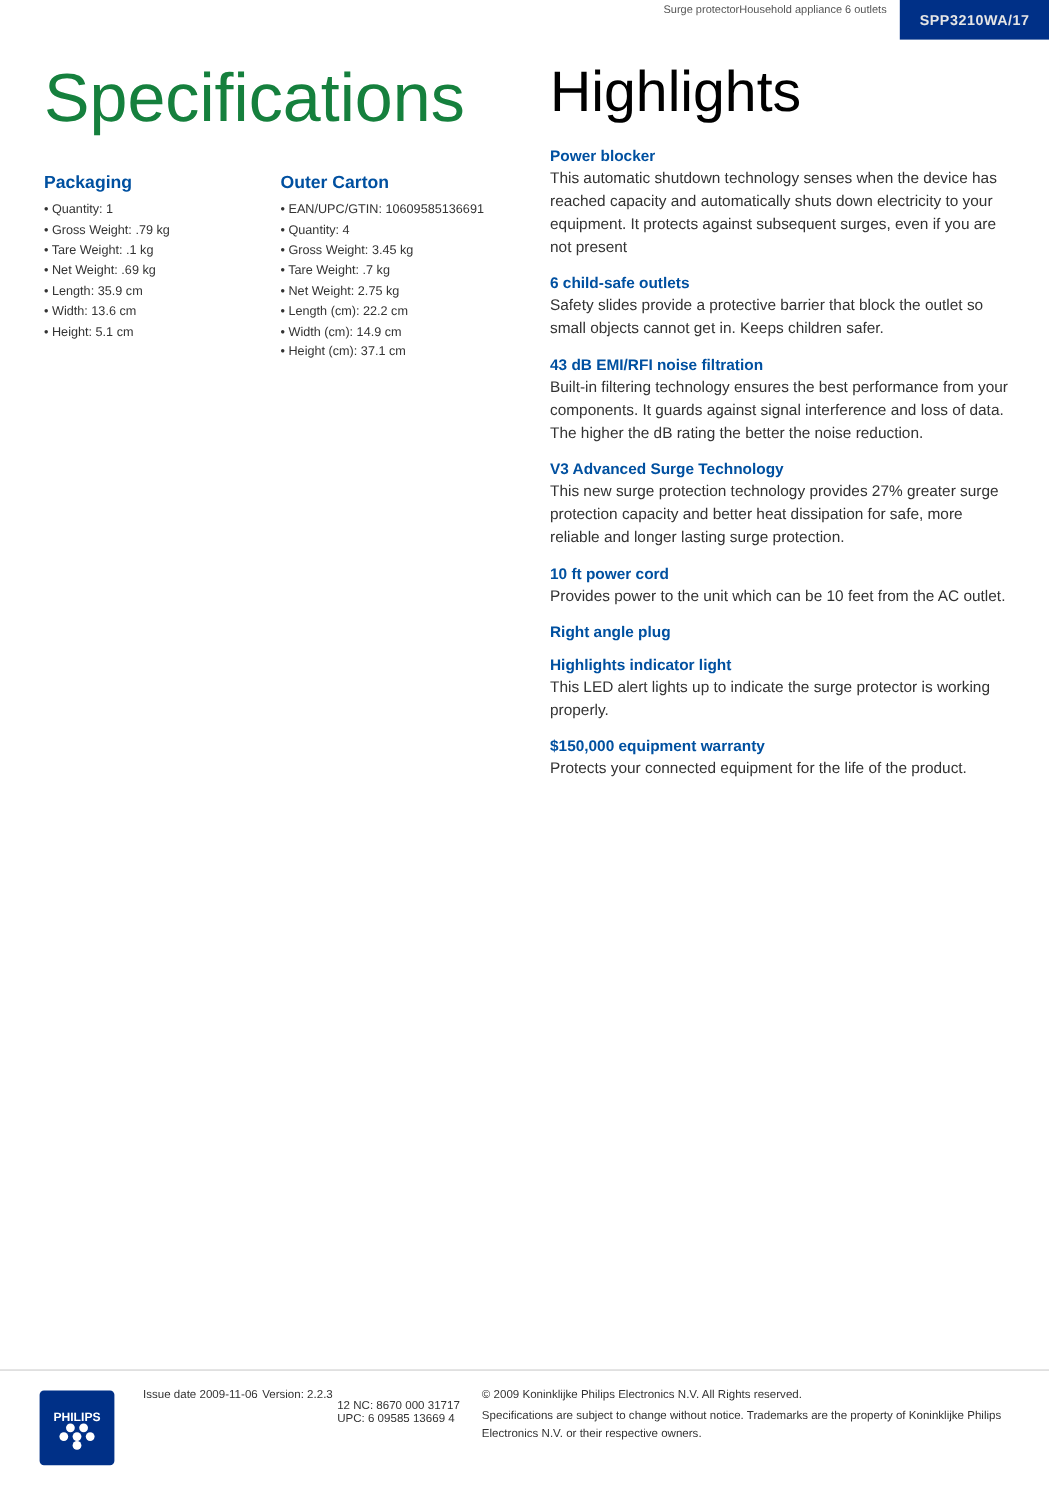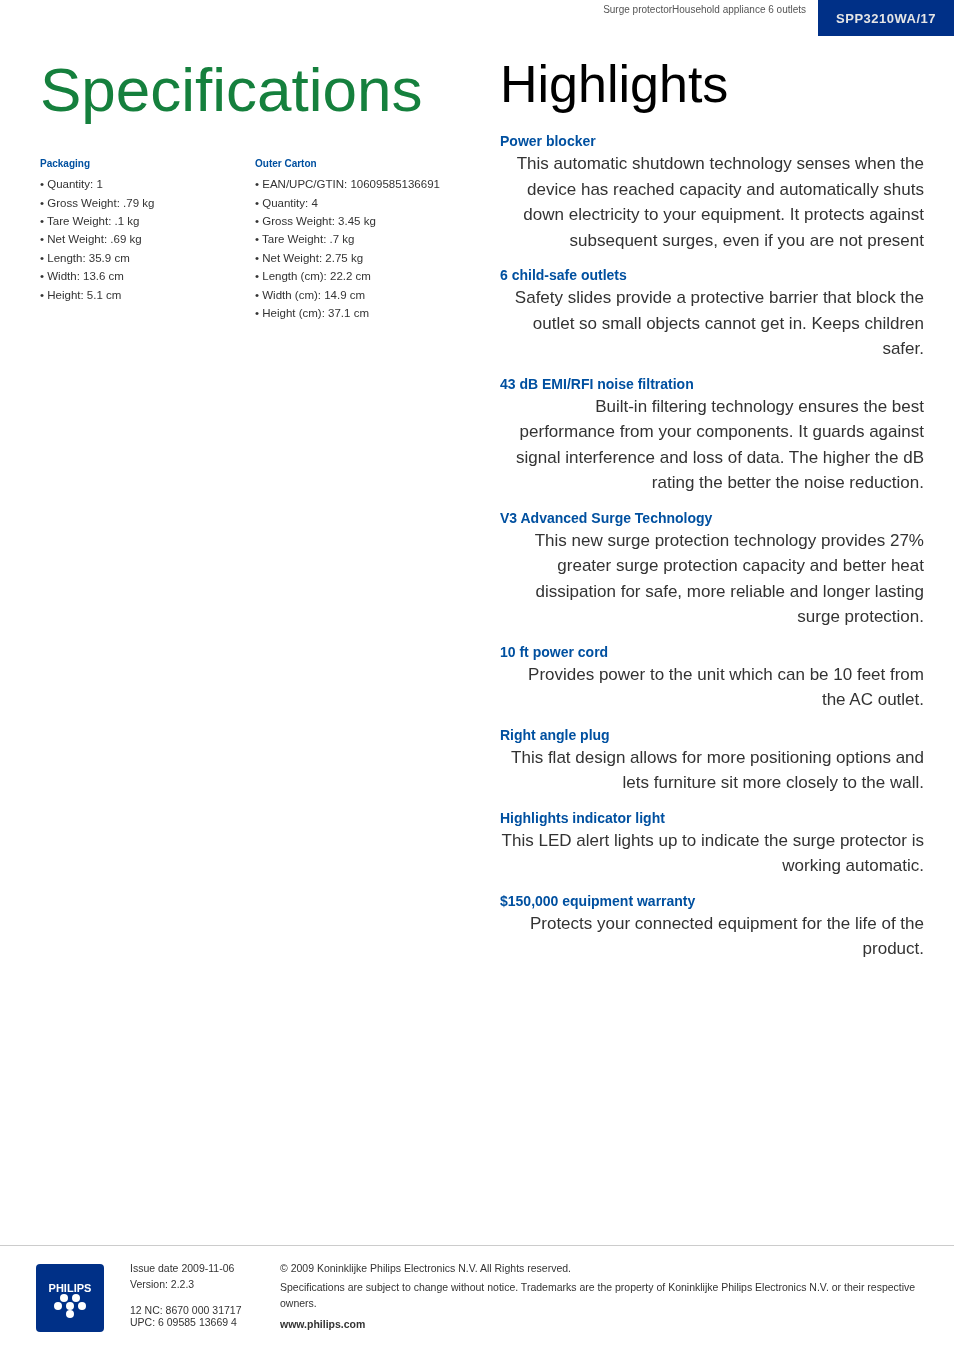--- a/index.html
+++ b/index.html
@@ -56,21 +56,21 @@
       font-size: 62px;
       font-weight: normal;
       color: #15803d;
       font-family: Arial, Helvetica, sans-serif;
       line-height: 1.1;
       margin-bottom: 20px;
       margin-top: 10px;
     }
 
     .section-title {
-      font-size: 10px;
+      font-size: 16px;
       font-weight: bold;
       color: #0050a0;
       margin-bottom: 6px;
       margin-top: 14px;
     }
 
     .spec-list {
       list-style: none;
       padding: 0;
     }
@@ -111,24 +111,23 @@
     .highlight-item {
       margin-bottom: 14px;
     }
     .highlight-title {
       font-size: 14px;
       font-weight: bold;
       color: #0050a0;
       margin-bottom: 2px;
     }
     .highlight-desc {
-      font-size: 17px;
+      font-size: 14px;
       color: #333;
       line-height: 1.5;
-      text-align: right;
     }
 
     
     .footer {
       position: absolute;
       bottom: 0;
       left: 0;
       right: 0;
       border-top: 1px solid #ccc;
       display: flex;
@@ -145,21 +144,21 @@
       justify-content: center;
     }
 
     .philips-logo {
       width: 72px;
       height: 72px;
     }
 
     .footer-meta {
       display: flex;
-      flex-direction: column;
+      flex-direction: row;
       gap: 4px;
       font-size: 10.5px;
       color: #333;
       min-width: 130px;
     }
     .footer-nc {
       margin-top: 10px;
       font-size: 10.5px;
       color: #333;
     }
@@ -245,25 +244,24 @@
         <div class="highlight-item">
           <div class="highlight-title">V3 Advanced Surge Technology</div>
           <div class="highlight-desc">This new surge protection technology provides 27% greater surge protection capacity and better heat dissipation for safe, more reliable and longer lasting surge protection.</div>
         </div>
         <div class="highlight-item">
           <div class="highlight-title">10 ft power cord</div>
           <div class="highlight-desc">Provides power to the unit which can be 10 feet from the AC outlet.</div>
         </div>
         <div class="highlight-item">
           <div class="highlight-title">Right angle plug</div>
-          <div class="highlight-desc">This flat design allows for more positioning options and lets furniture sit more closely to the wall.</div>
         </div>
         <div class="highlight-item">
           <div class="highlight-title">Highlights indicator light</div>
-          <div class="highlight-desc">This LED alert lights up to indicate the surge protector is working automatic.</div>
+          <div class="highlight-desc">This LED alert lights up to indicate the surge protector is working properly.</div>
         </div>
         <div class="highlight-item">
           <div class="highlight-title">$150,000 equipment warranty</div>
           <div class="highlight-desc">Protects your connected equipment for the life of the product.</div>
         </div>
       </div>
   </div>
 </div>
 
 <div class="footer">
@@ -290,15 +288,14 @@
       <div>UPC: 6 09585 13669 4</div>
     </div>
   </div>
 
   <div class="footer-legal">
     <div class="copyright">© 2009 Koninklijke Philips Electronics N.V.
 All Rights reserved.</div>
     <div class="notice">Specifications are subject to change without notice.
 Trademarks are the property of Koninklijke Philips
 Electronics N.V. or their respective owners.</div>
-    <div class="website">www.philips.com</div>
   </div>
 </div>
 
 </body></html>

